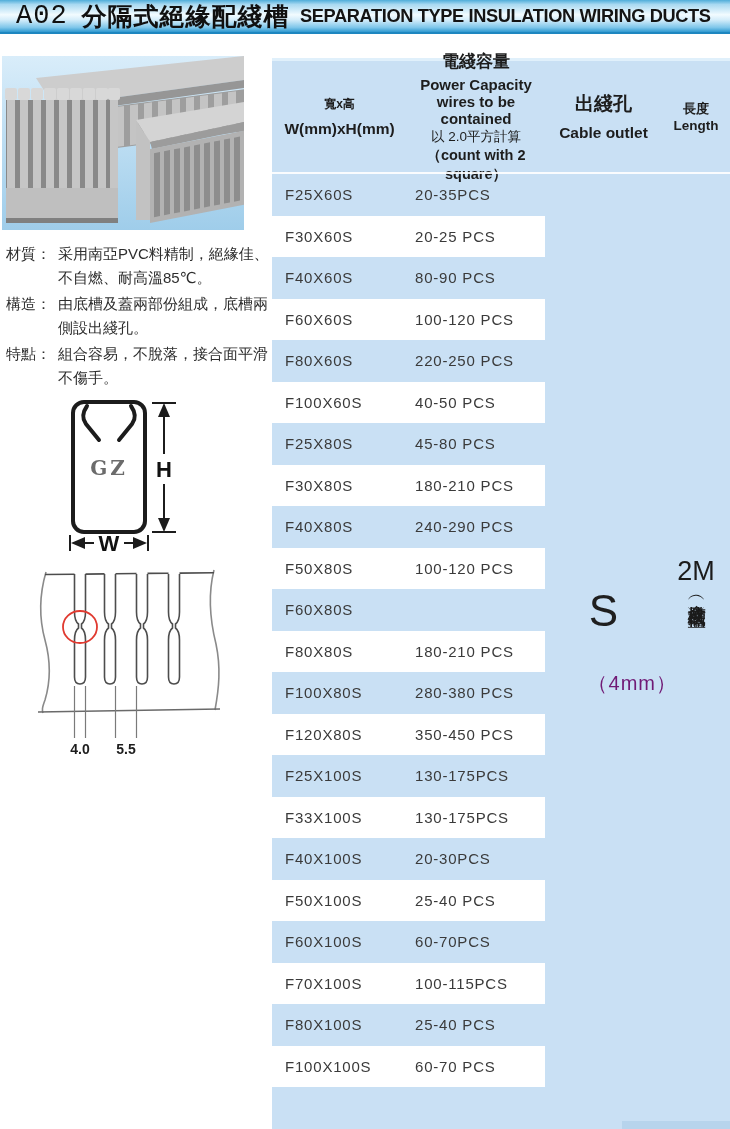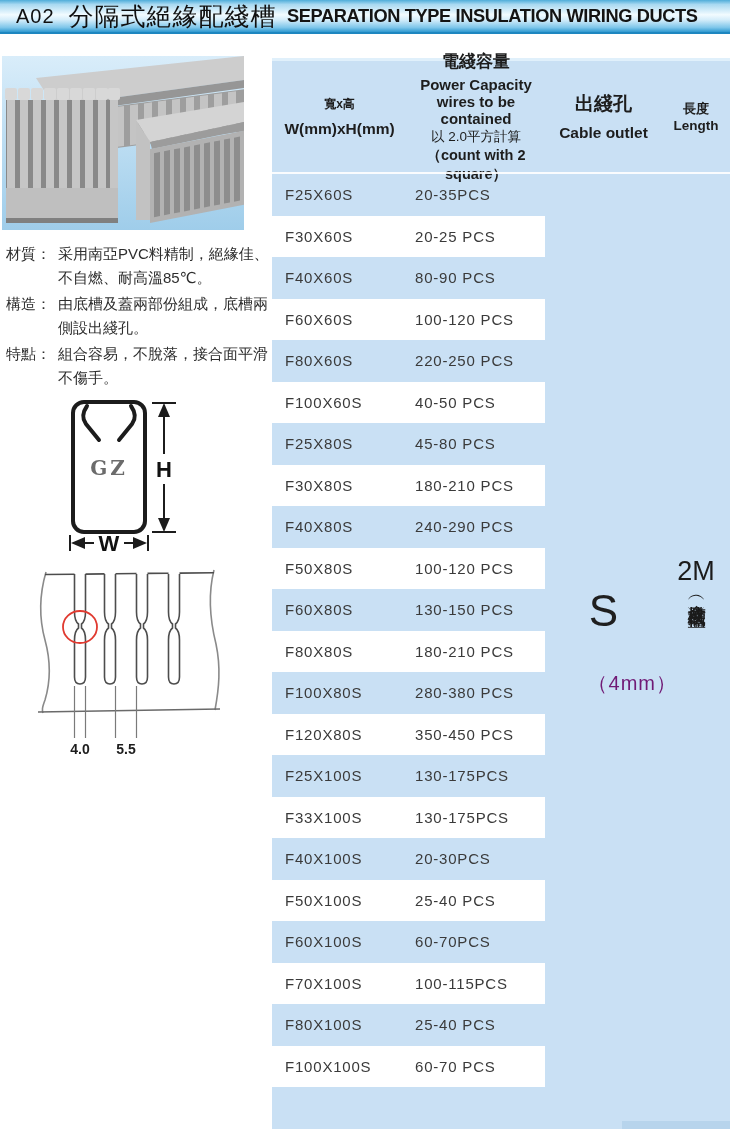--- a/index.html
+++ b/index.html
@@ -8,22 +8,22 @@
     position:relative; overflow:hidden; background:#ffffff;
     font-family:"Liberation Sans","DejaVu Sans",sans-serif; color:#222;
   }
   
   .banner {
     position:absolute; left:0; top:0; width:730px; height:34px;
     display:flex; align-items:center; padding-left:16px;
     background:linear-gradient(180deg,#4fadd9 0%,#a8d9f1 14%,#f2fbff 46%,#d4edfa 62%,#7ec6ea 86%,#2f99d0 100%);
     border-bottom:2px solid #1d86c0;
   }
-  .banner .code { font-size:20px; font-weight:400; color:#101010; letter-spacing:1px; }
-  .banner .zh   { font-size:25px; font-weight:400; color:#101010; margin-left:14px; letter-spacing:1px; white-space:nowrap; }
+  .banner .code { font-size:27px; font-weight:400; color:#101010; letter-spacing:1px;font-family:Liberation Mono, monospace; }
+  .banner .zh   { font-size:25px; font-weight:700; color:#101010; margin-left:14px; letter-spacing:1px; white-space:nowrap; }
   .banner .en   { font-size:19px; font-weight:600; color:#141414; margin-left:10px; letter-spacing:-0.4px; white-space:nowrap; transform:scaleX(.96); transform-origin:left center; }
 
   
   .photo { position:absolute; left:2px; top:56px; width:242px; height:174px; }
 
   
   .desc { position:absolute; left:6px; top:242px; width:264px; font-size:15px; color:#2d2d2d; }
   .desc-item { display:flex; margin-bottom:2px; line-height:24px; }
   .desc-label { flex:0 0 52px; white-space:nowrap; }
   .desc-line { white-space:nowrap; }
@@ -313,21 +313,20 @@
     <span class="cell-cap">240-290 PCS</span>
   </div>
 
   <div class="row white">
     <span class="cell-model">F50X80S</span>
     <span class="cell-cap">100-120 PCS</span>
   </div>
 
   <div class="row blue">
     <span class="cell-model">F60X80S</span>
-    <span class="cell-cap">130-150 PCS</span>
   </div>
 
   <div class="row white">
     <span class="cell-model">F80X80S</span>
     <span class="cell-cap">180-210 PCS</span>
   </div>
 
   <div class="row blue">
     <span class="cell-model">F100X80S</span>
     <span class="cell-cap">280-380 PCS</span>

